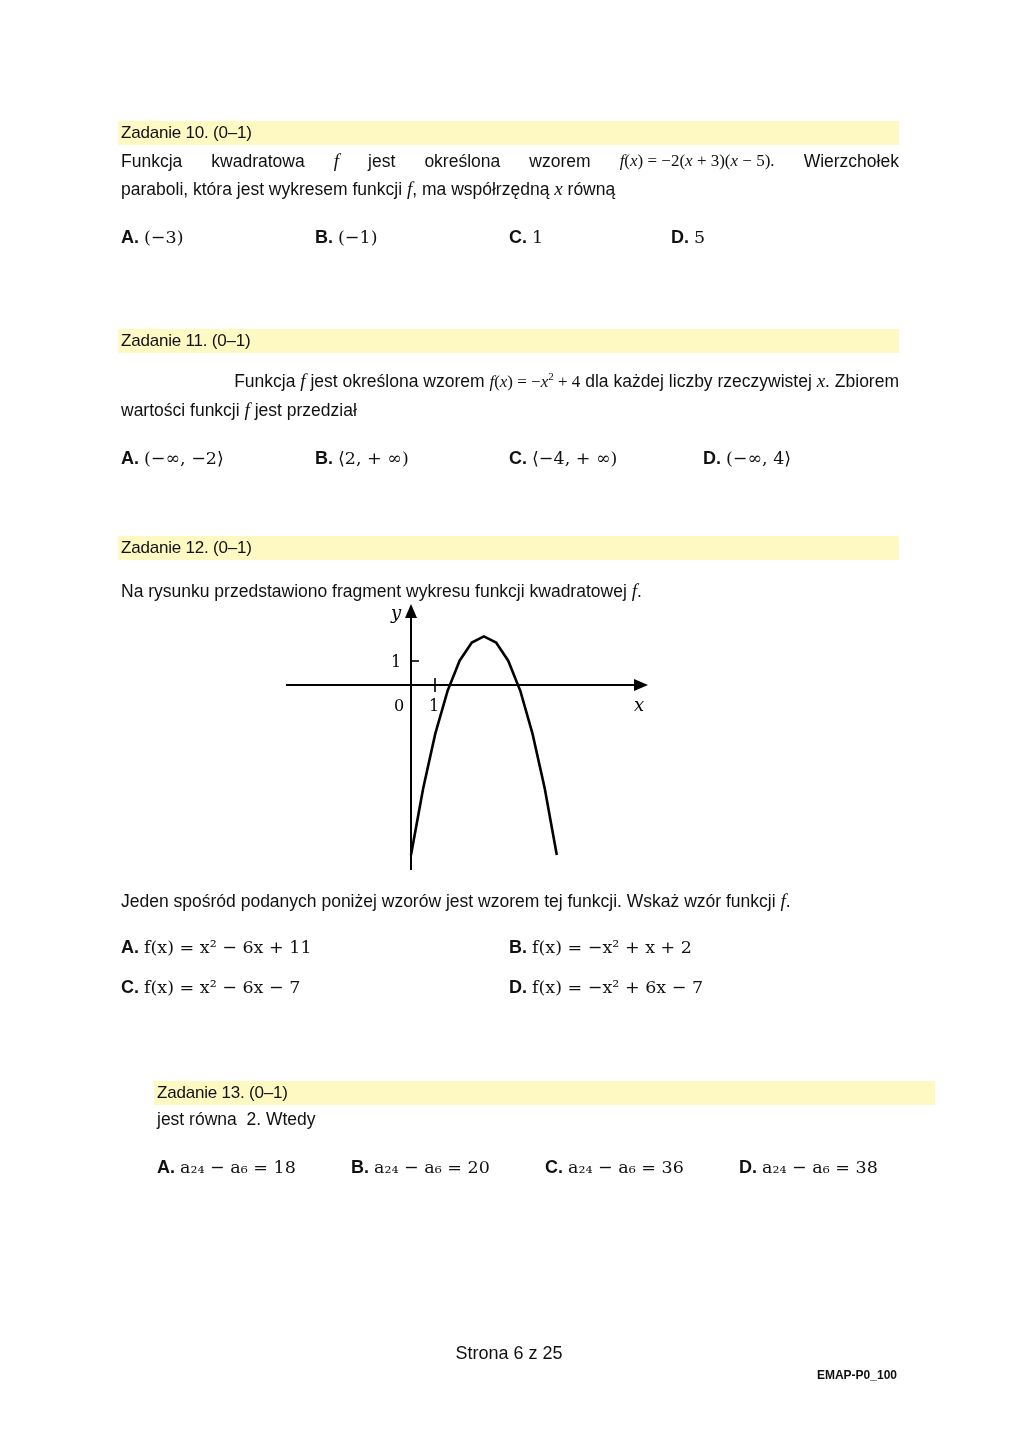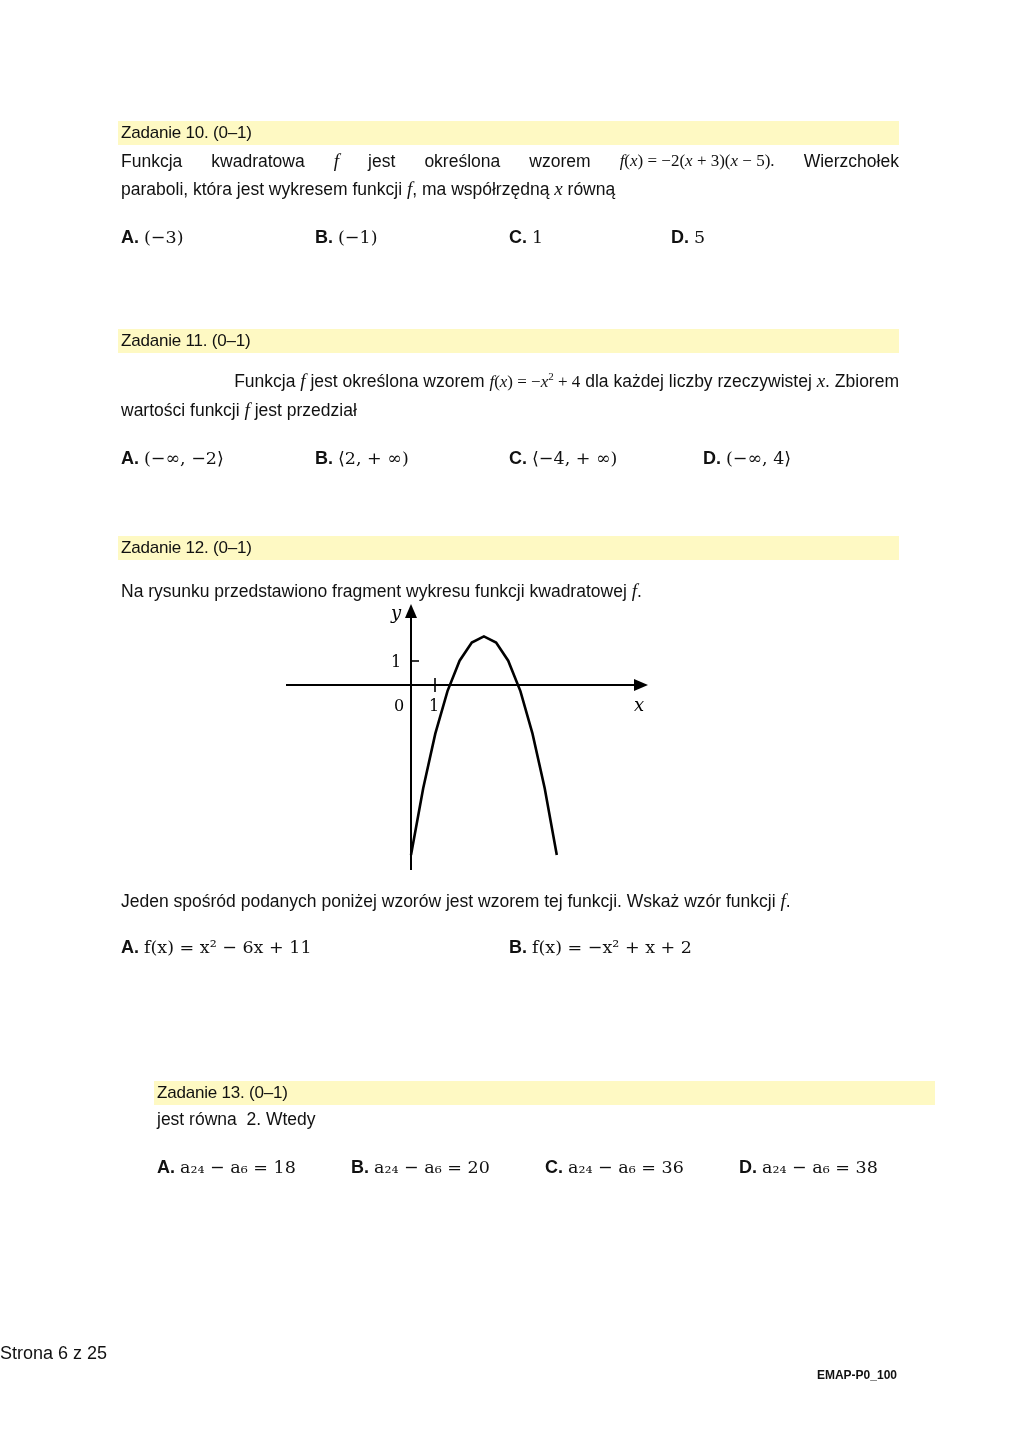--- a/index.html
+++ b/index.html
@@ -9,21 +9,21 @@
   .task-header { background: #fef9c3; height: 24px; line-height: 24px; padding-left: 3px;
                  font-weight: normal; font-size: 17px; letter-spacing: -0.2px; }
   .line { font-size: 17.5px; line-height: 28px; padding-left: 3px; white-space: nowrap; }
   .line.justify { display: flex; justify-content: space-between; }
   .m { font-family: Liberation Serif, serif; font-size: 17px; }
   .mi { font-family: "Liberation Serif", "DejaVu Serif", serif; font-style: italic; font-size: 19px; }
   .answers { position: relative; height: 30px; font-size: 18px; }
   .ans { position: absolute; top: 0; white-space: nowrap; }
   .ans .lbl { font-weight: bold; font-family: "Liberation Sans", sans-serif; }
   .ans .val { font-family: "DejaVu Serif", "Liberation Serif", serif; font-size: 17.5px; }
-  .footer-page { position: absolute; left: 0; width: 1018px; top: 1343px; text-align: left;
+  .footer-page { position: absolute; left: 0; width: 1018px; top: 1343px; text-align: center;
                  font-size: 18px; }
   .footer-code { position: absolute; right: 121px; top: 1368px; font-size: 12px; font-weight: bold; }
   svg text { font-family: "DejaVu Serif", "Liberation Serif", serif; }
 </style>
 </head>
 <body>
 
 <div class="task" style="top:121px;">
   <div class="task-header">Zadanie 10. (0–1)</div>
   <div class="line justify" style="margin-top:2px;">
@@ -81,20 +81,24 @@
   <text x="429" y="711" font-size="16">1</text>
   <text x="634" y="711" font-size="18" font-style="italic">x</text>
 </svg>
 
 <div class="task" style="top:887px;">
   <div class="line">Jeden spośród podanych poniżej wzorów jest wzorem tej funkcji. Wskaż wzór funkcji <span class="mi">f</span>.</div>
   <div class="answers" style="margin-top:22px;">
     <div class="ans" style="left:3px;"><span class="lbl">A.</span> <span class="val">f(x) = x² − 6x + 11</span></div>
     <div class="ans" style="left:391px;"><span class="lbl">B.</span> <span class="val">f(x) = −x² + x + 2</span></div>
   </div>
+  <div class="answers" style="margin-top:10px;">
+    <div class="ans" style="left:3px;"><span class="lbl">C.</span> <span class="val">f(x) = x² − 6x − 7</span></div>
+    <div class="ans" style="left:391px;"><span class="lbl">D.</span> <span class="val">f(x) = −x² + 6x − 7</span></div>
+  </div>
 </div>
 
 <div class="task" style="top:1081px;margin-left:36px;">
   <div class="task-header">Zadanie 13. (0–1)</div>
   <div class="line">jest równa&nbsp; 2. Wtedy</div>
   <div class="answers" style="margin-top:24px;">
     <div class="ans" style="left:3px;"><span class="lbl">A.</span> <span class="val">a₂₄ − a₆ = 18</span></div>
     <div class="ans" style="left:197px;"><span class="lbl">B.</span> <span class="val">a₂₄ − a₆ = 20</span></div>
     <div class="ans" style="left:391px;"><span class="lbl">C.</span> <span class="val">a₂₄ − a₆ = 36</span></div>
     <div class="ans" style="left:585px;"><span class="lbl">D.</span> <span class="val">a₂₄ − a₆ = 38</span></div>

